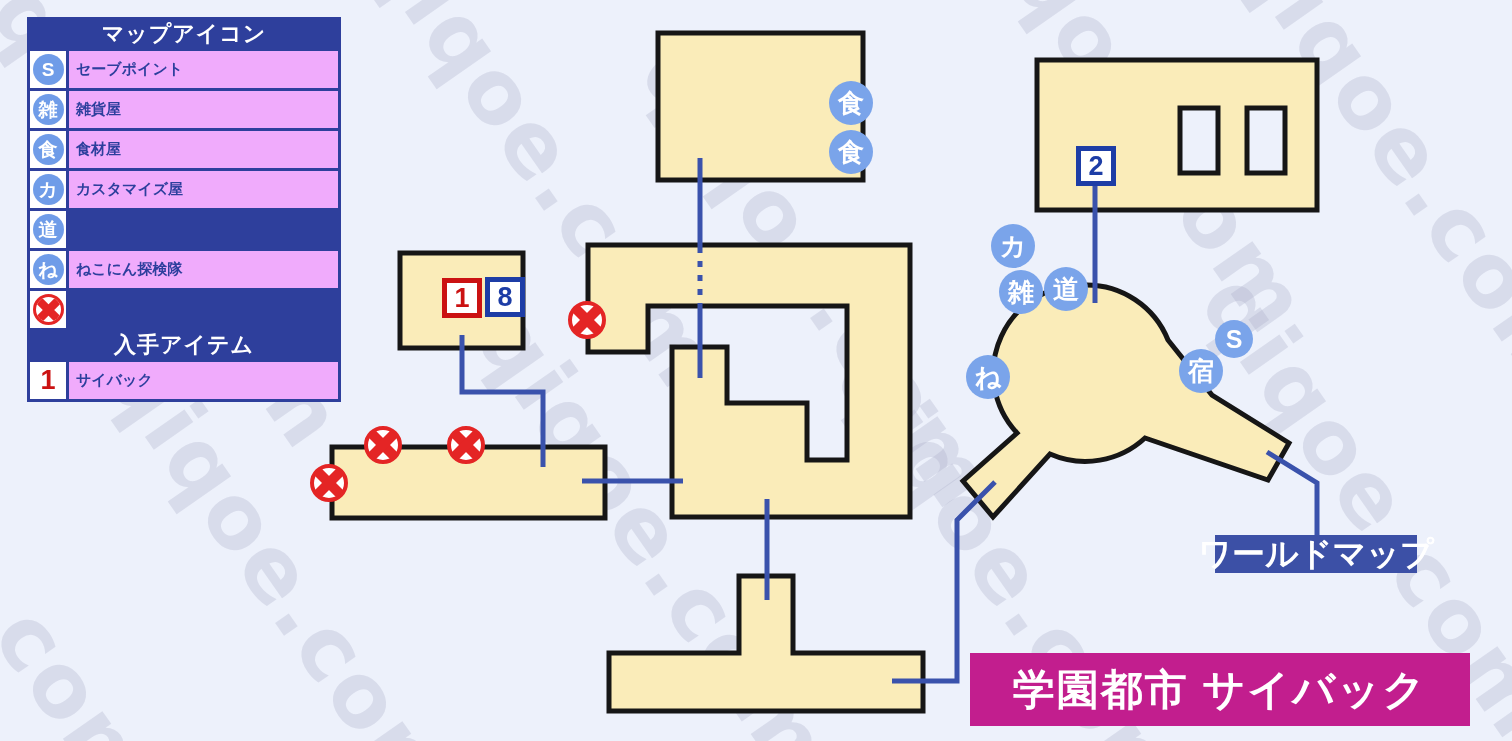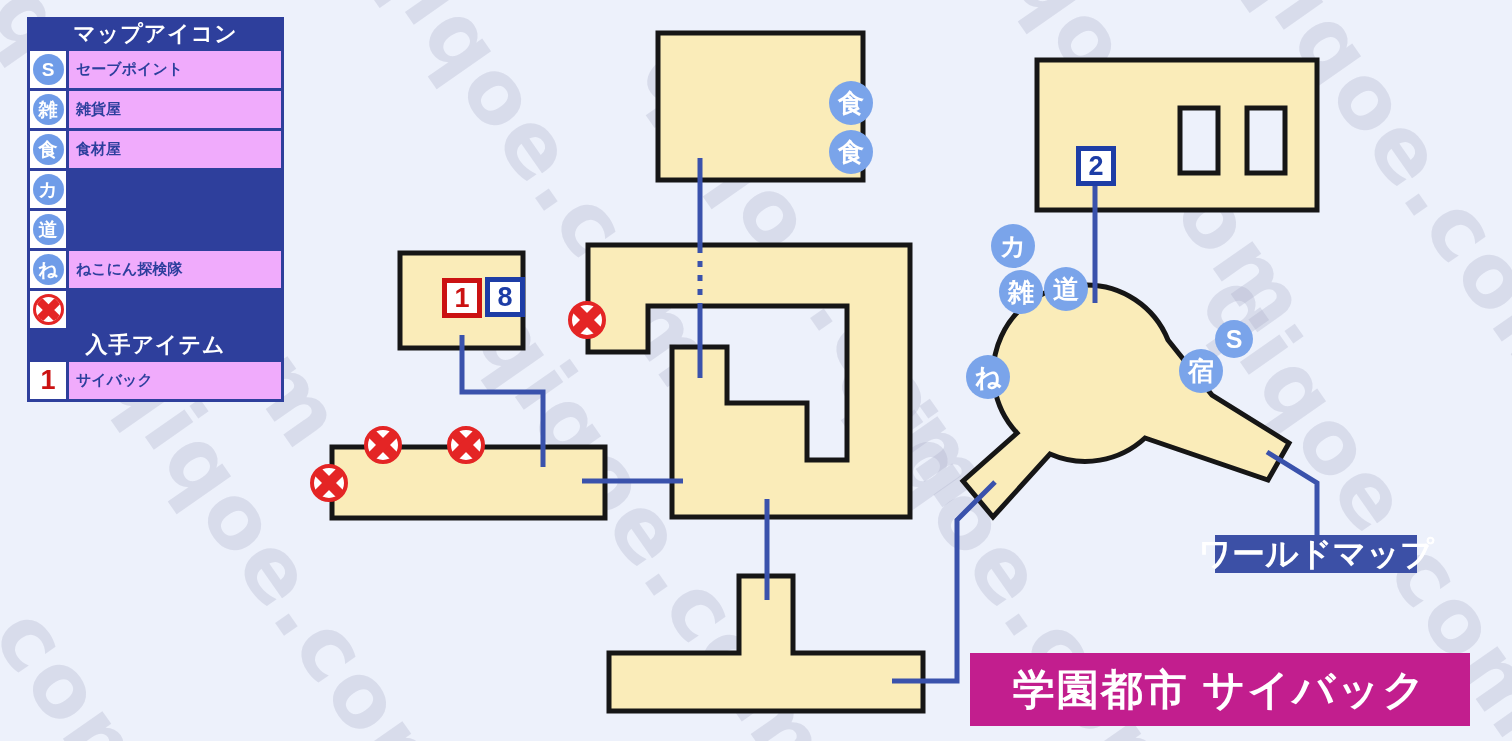--- a/index.html
+++ b/index.html
@@ -36,21 +36,21 @@
   .micon.sm{ width:38px; height:38px; margin:-19px 0 0 -19px; font-size:25px; }
   .msq{
     position:absolute; width:40px; height:40px; margin:-20px 0 0 -20px;
     background:#fff; border:5px solid #1d3da6; color:#1d3da6;
     font-weight:bold; font-size:27px;
     display:flex; align-items:center; justify-content:center;
   }
   .msq.red{ border-color:#cb1212; color:#cb1212; }
   
   .legend{
-    position:absolute; left:27px; top:17px; width:257px;
+    position:absolute; left:27px; top:17px; width:314px;
     background:#2e3f9c; padding:3px; display:flex; flex-direction:column; gap:3px;
   }
   .lg-header{
     height:28px; color:#fff; font-weight:bold; font-size:22px;
     display:flex; align-items:center; justify-content:center; letter-spacing:1px;
   }
   .lg-row{ display:flex; gap:3px; height:37px; }
   .lg-cell-icon{ width:36px; background:#fff; display:flex; align-items:center; justify-content:center; }
   .lg-cell-label{
     flex:1; background:#f0abfc; color:#2d3f9d; font-weight:bold; font-size:15px;
@@ -188,20 +188,21 @@
     <div class="lg-row">
       <span class="lg-cell-icon">
           <span class="lg-circle">食</span>
         </span>
       <span class="lg-cell-label">食材屋</span>
     </div>
     <div class="lg-row">
       <span class="lg-cell-icon">
           <span class="lg-circle">カ</span>
         </span>
+      <span class="lg-cell-label">カスタマイズ屋</span>
     </div>
     <div class="lg-row">
       <span class="lg-cell-icon">
           <span class="lg-circle">道</span>
         </span>
     </div>
     <div class="lg-row">
       <span class="lg-cell-icon">
           <span class="lg-circle">ね</span>
         </span>

